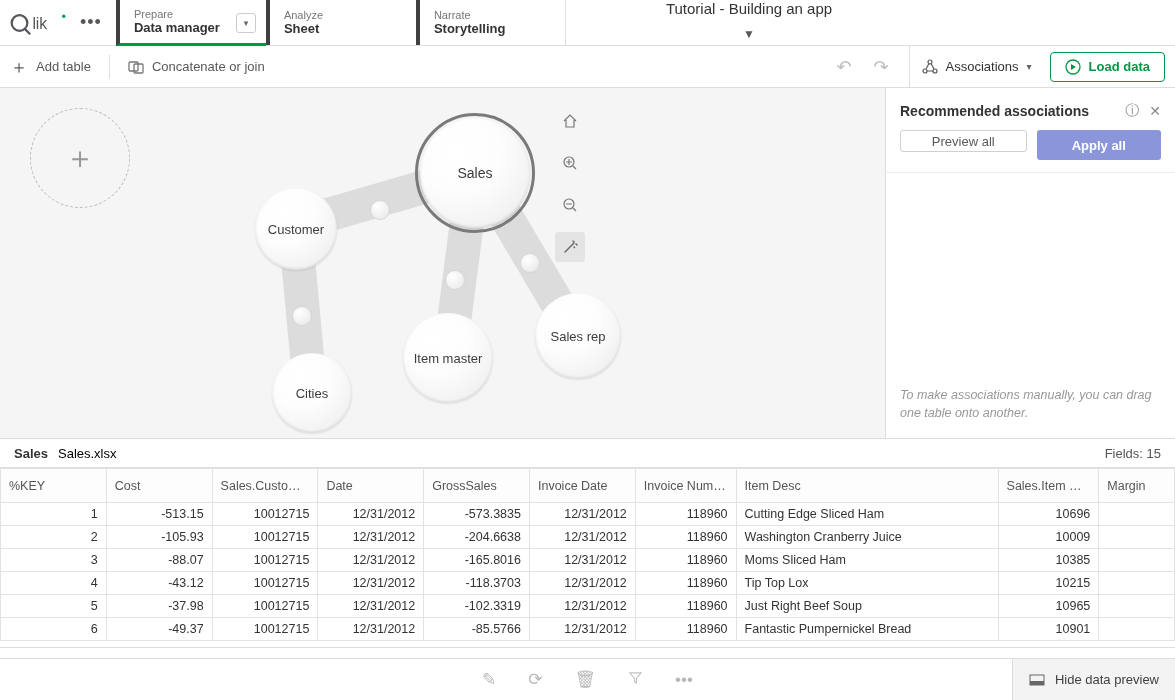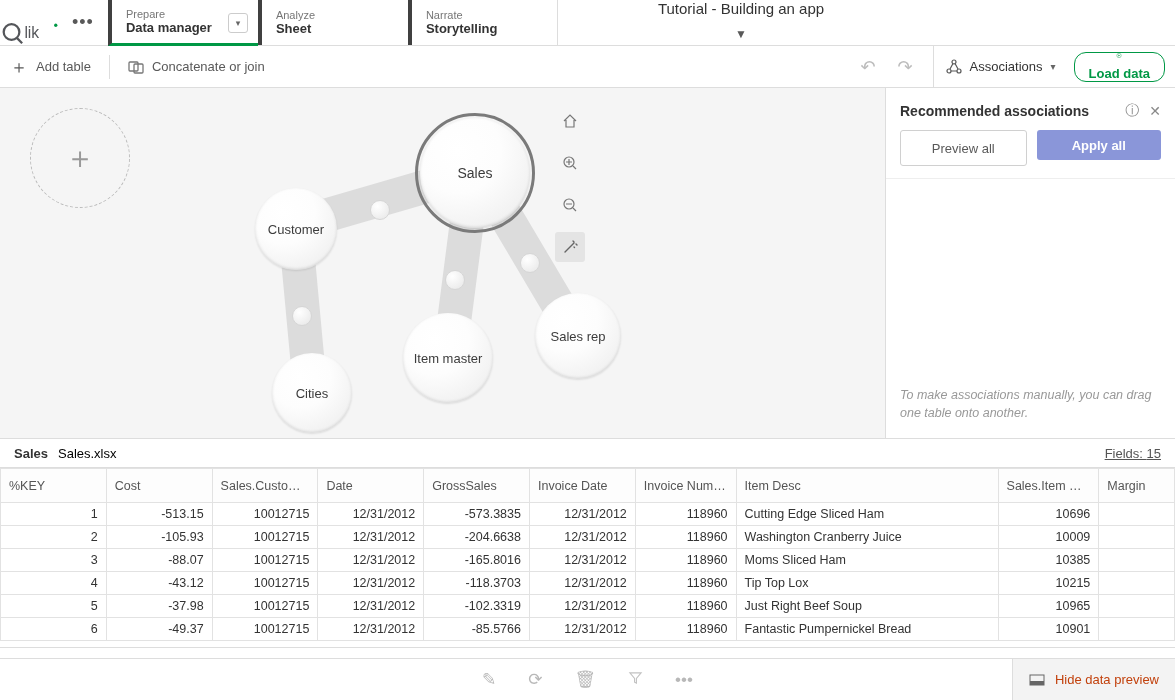--- a/index.html
+++ b/index.html
@@ -1,20 +1,20 @@
 <!DOCTYPE html>
 <html><head>
 <meta charset="utf-8">
 <style>
   * { box-sizing: border-box; margin: 0; padding: 0; font-family: "Qlik Sans", -apple-system, BlinkMacSystemFont, "Segoe UI", Arial, sans-serif; }
   body { background: #fff; color: #333; font-size: 13px; width: 1175px; height: 700px; overflow: hidden; position: relative; }
 
   
   .topbar { height: 46px; border-bottom: 1px solid #ddd; display: flex; align-items: stretch; }
-  .logo { display: flex; align-items: flex-end; padding: 0 14px 0 2px; }
+  .logo { display: flex; align-items: center; padding: 0 14px 0 10px; }
   .logo svg { width: 56px; height: 26px; }
   .kebab { display: flex; align-items: center; padding-right: 14px; color: #595959; font-size: 18px; letter-spacing: 1px; }
 
   .nav-tab { border-left: 4px solid #404040; min-width: 150px; display: flex; flex-direction: column; justify-content: center; padding: 0 14px; position: relative; }
   .nav-tab.active { border-bottom: 3px solid #009845; margin-bottom: -1px; }
   .nav-tab .sup { font-size: 11px; color: #767676; }
   .nav-tab .lab { font-size: 13px; font-weight: 600; color: #333; }
   .nav-tab .dd { position: absolute; right: 10px; top: 13px; width: 20px; height: 20px; border: 1px solid #ccc; border-radius: 3px; display: flex; align-items: center; justify-content: center; font-size: 9px; color: #666; }
   .nav-tab.end { border-right: 1px solid #ddd; }
 
@@ -23,21 +23,21 @@
 
   
   .toolbar { height: 42px; border-bottom: 1px solid #ddd; display: flex; align-items: center; padding: 0 10px; gap: 18px; }
   .tb-btn { display: flex; align-items: center; gap: 8px; color: #595959; font-size: 13px; cursor: pointer; }
   .tb-plus { font-size: 18px; font-weight: 300; }
   .tb-sep { width: 1px; height: 24px; background: #ddd; }
   .tb-spacer { flex: 1; }
   .tb-icon { color: #bdbdbd; font-size: 18px; padding: 0 2px; }
   .assoc-ctl { display: flex; align-items: center; gap: 8px; border-left: 1px solid #ddd; padding-left: 12px; height: 100%; }
   .assoc-ctl svg { width: 16px; height: 16px; }
-  .load-btn { border: 1px solid #009845; color: #009845; border-radius: 12px; height: 30px; display: flex; align-items: center; padding: 0 14px; gap: 8px; font-weight: 600; flex-direction: column; }
+  .load-btn { border: 1px solid #009845; color: #009845; border-radius: 4px; height: 30px; display: flex; align-items: center; padding: 0 14px; gap: 8px; font-weight: 600; }
   .load-btn svg { width: 16px; height: 16px; }
 
   
   .canvas-wrap { position: relative; height: 350px; display: flex; }
   .canvas { flex: 1; background: #f5f5f5; position: relative; overflow: hidden; }
   .add-circle { position: absolute; left: 30px; top: 20px; width: 100px; height: 100px; border: 1px dashed #bcbcbc; border-radius: 50%; display: flex; align-items: center; justify-content: center; color: #999; font-size: 30px; font-weight: 300; }
 
   .bubble { position: absolute; border-radius: 50%; background: radial-gradient(circle at 35% 30%, #ffffff 0%, #fdfdfd 40%, #f2f2f2 75%, #e8e8e8 100%); box-shadow: inset 0 -1px 3px rgba(0,0,0,.12), 0 1px 2px rgba(0,0,0,.1); display: flex; align-items: center; justify-content: center; color: #3c3c3c; }
   .bubble.sel { outline: 3px solid #7a7a7a; outline-offset: 2px; }
   .joint { position: absolute; width: 20px; height: 20px; border-radius: 50%; background: radial-gradient(circle at 35% 30%, #ffffff, #e6e6e6); border: 1px solid #d6d6d6; }
@@ -47,28 +47,28 @@
   .canvas-tools .ct.magic { background: #e4e4e4; }
 
   
   .assoc-panel { width: 290px; border-left: 1px solid #ddd; background: #fff; display: flex; flex-direction: column; }
   .assoc-head { padding: 14px 14px 10px; display: flex; align-items: center; }
   .assoc-head h3 { font-size: 14px; font-weight: 700; flex: 1; }
   .assoc-head .ico { color: #888; margin-left: 10px; font-size: 14px; }
   .assoc-stats { padding: 0 14px 14px; font-size: 13px; color: #444; line-height: 1.7; }
   .assoc-stats .b { font-weight: 600; }
   .assoc-btns { display: flex; gap: 10px; padding: 0 14px 12px; border-bottom: 1px solid #eee; }
-  .btn-lite { flex: 1; height: 36px; border: 1px solid #d0d0d0; border-radius: 3px; background: #fff; color: #595959; font-size: 13px; display: flex; align-items: center; justify-content: center; }
+  .btn-lite { flex: 1; height: 22px; border: 1px solid #d0d0d0; border-radius: 3px; background: #fff; color: #595959; font-size: 13px; display: flex; align-items: center; justify-content: center; }
   .btn-apply { flex: 1; height: 30px; border: none; border-radius: 3px; background: #8a96d9; color: #fff; font-weight: 600; font-size: 13px; }
   .assoc-hint { margin-top: auto; padding: 16px 14px; font-size: 12.5px; font-style: italic; color: #999; line-height: 1.45; }
 
   
   .prev-head { height: 30px; display: flex; align-items: center; padding: 0 14px; border-top: 1px solid #ddd; border-bottom: 1px solid #ddd; font-size: 13px; color: #555; }
   .prev-head .tname { font-weight: 600; color: #333; margin-right: 10px; }
-  .prev-head .fcount { margin-left: auto; text-decoration: underline; }
+  .prev-head .fcount { margin-left: auto; }
 
   
   .tbl-wrap { height: 180px; overflow: hidden; border-bottom: 1px solid #ddd; }
   table { border-collapse: collapse; width: 100%; table-layout: fixed; }
   th, td { border: 1px solid #e2e2e2; padding: 4px 8px; font-size: 12.5px; height: 23px; white-space: nowrap; overflow: hidden; text-overflow: ellipsis; }
   th { text-align: left; font-weight: 400; color: #555; background: #fdfdfd; height: 34px; }
   td.num { text-align: right; }
   col.c-key    { width: 105px; }
   col.c-cost   { width: 105px; }
   col.c-cust   { width: 105px; }
@@ -76,21 +76,21 @@
   col.c-gross  { width: 105px; }
   col.c-idate  { width: 105px; }
   col.c-inum   { width: 100px; }
   col.c-desc   { width: 260px; }
   col.c-item   { width: 100px; }
   col.c-margin { width: 75px; }
 
   
   .foot { position: absolute; bottom: 0; left: 0; right: 0; height: 42px; border-top: 1px solid #ddd; display: flex; align-items: center; justify-content: center; gap: 32px; background: #fff; }
   .foot .ficon { color: #b8b8b8; font-size: 17px; }
-  .hide-prev { position: absolute; right: 0; top: 0; height: 100%; border-left: 1px solid #ddd; background: #f3f3f3; display: flex; align-items: center; gap: 10px; padding: 0 16px; color: #c2410c; font-size: 13px; }
+  .hide-prev { position: absolute; right: 0; top: 0; height: 100%; border-left: 1px solid #ddd; background: #f3f3f3; display: flex; align-items: center; gap: 10px; padding: 0 16px; color: #404040; font-size: 13px; }
 </style>
 </head>
 <body>
 
 <div class="topbar">
   <div class="logo">
     <svg viewBox="0 0 100 40">
         <g fill="none" stroke="#54565a" stroke-width="4">
           <circle cx="17" cy="20" r="14"></circle>
           <line x1="26" y1="30" x2="36" y2="40"></line>

